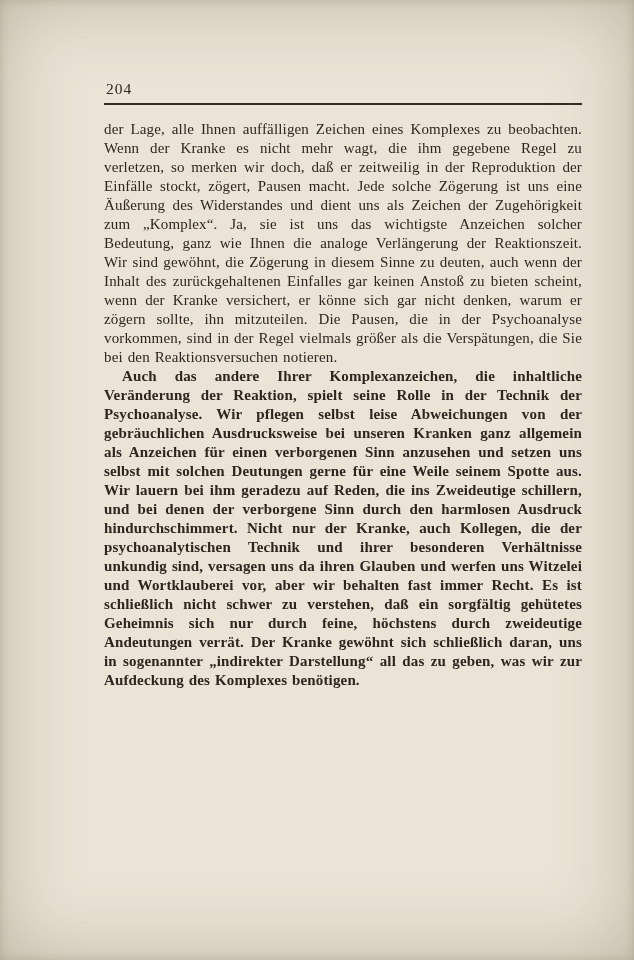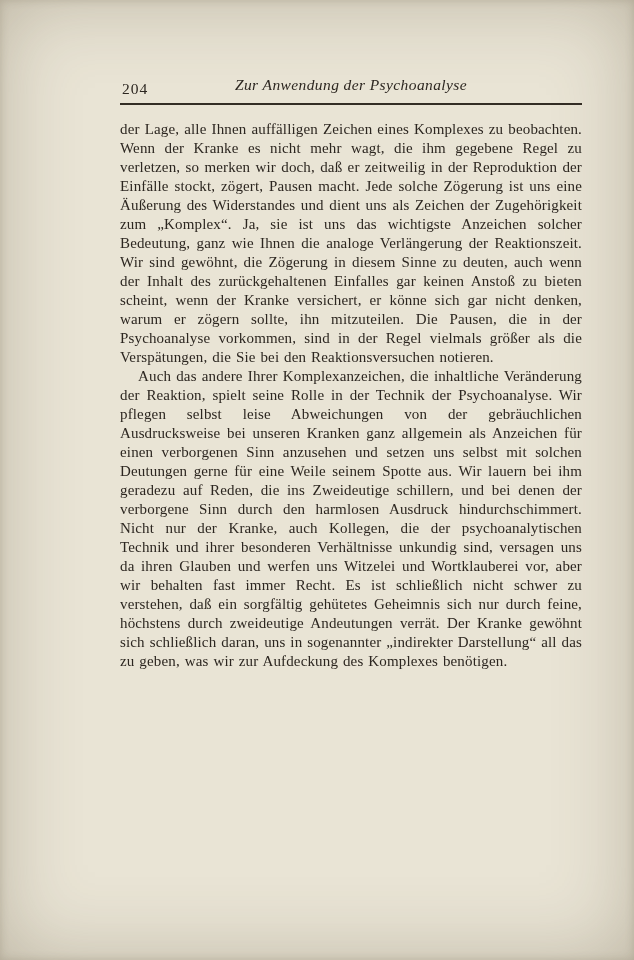--- a/index.html
+++ b/index.html
@@ -18,21 +18,20 @@
     .vignette {
       position: absolute;
       inset: 0;
       pointer-events: none;
       box-shadow: inset 0 0 80px rgba(95, 84, 60, 0.32),
                   inset 0 0 10px rgba(95, 84, 60, 0.22);
     }
     .page {
       position: relative;
       padding: 76px 52px 0 104px; 
-      margin-left: 16px;
     }
     .page-header {
       position: relative;
       height: 22px;
     }
     .page-number {
       position: absolute;
       left: 2px;
       bottom: 0;
       font-size: 15.5px;
@@ -58,29 +57,29 @@
       text-align: justify;
       letter-spacing: 0.15px;
       word-spacing: 1px;
       hyphens: auto;
     }
     .page-body p {
       margin: 0;
     }
     .page-body p.indent {
       text-indent: 18px;
+      font-weight: bold;
     }
   </style>
 </head>
 <body>
 
 <div class="page">
   <header class="page-header">
     <span class="page-number">204</span>
-    <span class="running-title">Zur Anwendung der Psychoanalyse</span>
   </header>
   <hr class="header-rule">
   <main class="page-body">
     <p class="para">der Lage, alle Ihnen auffälligen Zeichen eines Komplexes zu beobachten. Wenn der Kranke es nicht mehr wagt, die ihm gegebene Regel zu verletzen, so merken wir doch, daß er zeitweilig in der Reproduktion der Einfälle stockt, zögert, Pausen macht. Jede solche Zögerung ist uns eine Äußerung des Widerstandes und dient uns als Zeichen der Zugehörigkeit zum „Komplex“. Ja, sie ist uns das wichtigste Anzeichen solcher Bedeutung, ganz wie Ihnen die analoge Verlängerung der Reaktionszeit. Wir sind gewöhnt, die Zögerung in diesem Sinne zu deuten, auch wenn der Inhalt des zurückgehaltenen Einfalles gar keinen Anstoß zu bieten scheint, wenn der Kranke versichert, er könne sich gar nicht denken, warum er zögern sollte, ihn mitzuteilen. Die Pausen, die in der Psychoanalyse vorkommen, sind in der Regel vielmals größer als die Verspätungen, die Sie bei den Reaktionsversuchen notieren.</p>
     <p class="para indent">Auch das andere Ihrer Komplexanzeichen, die inhaltliche Veränderung der Reaktion, spielt seine Rolle in der Technik der Psychoanalyse. Wir pflegen selbst leise Abweichungen von der gebräuchlichen Ausdrucksweise bei unseren Kranken ganz allgemein als Anzeichen für einen verborgenen Sinn anzusehen und setzen uns selbst mit solchen Deutungen gerne für eine Weile seinem Spotte aus. Wir lauern bei ihm geradezu auf Reden, die ins Zweideutige schillern, und bei denen der verborgene Sinn durch den harmlosen Ausdruck hindurchschimmert. Nicht nur der Kranke, auch Kollegen, die der psychoanalytischen Technik und ihrer besonderen Verhältnisse unkundig sind, versagen uns da ihren Glauben und werfen uns Witzelei und Wortklauberei vor, aber wir behalten fast immer Recht. Es ist schließlich nicht schwer zu verstehen, daß ein sorgfältig gehütetes Geheimnis sich nur durch feine, höchstens durch zweideutige Andeutungen verrät. Der Kranke gewöhnt sich schließlich daran, uns in sogenannter „indirekter Darstellung“ all das zu geben, was wir zur Aufdeckung des Komplexes benötigen.</p>
   </main>
 </div>
 
 <div class="vignette"></div>
 

